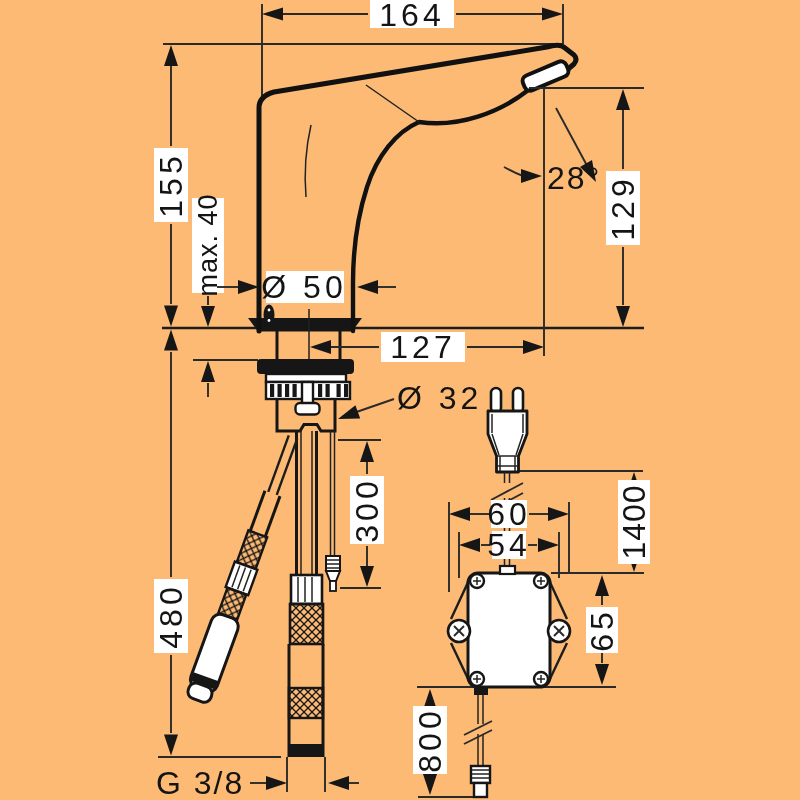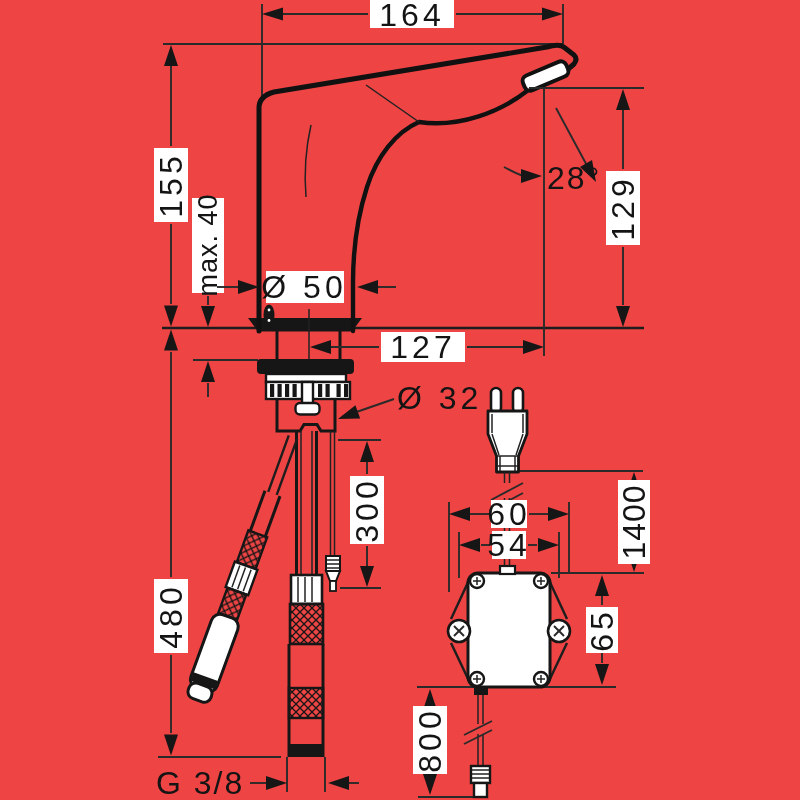--- a/index.html
+++ b/index.html
@@ -1,16 +1,16 @@
 <!DOCTYPE html>
 <html><head>
 <meta charset="utf-8">
 <style>
   html,body{margin:0;padding:0;background:#ffffff;}
-  #stage{position:relative;width:800px;height:800px;background:#ef4444;overflow:hidden;}
+  #stage{position:relative;width:800px;height:800px;background:#fdba74;overflow:hidden;}
   svg{display:block;}
   svg text{font-family:"Liberation Sans",sans-serif;font-size:32px;fill:#141414;letter-spacing:4px;}
   .cen{dominant-baseline:central;}
   .small{font-size:27px;letter-spacing:1px;}
   .ls1{letter-spacing:1px;}
   .ls2{letter-spacing:2px;}
   .d{stroke:#2a2a2a;stroke-width:1.9;fill:none;}
   .d2{stroke:#1d1d1d;stroke-width:2.4;fill:none;}
   .m{stroke:#161616;stroke-width:3;fill:none;}
   .ol{stroke:#111;stroke-width:5;fill:none;stroke-linejoin:round;stroke-linecap:round;}

